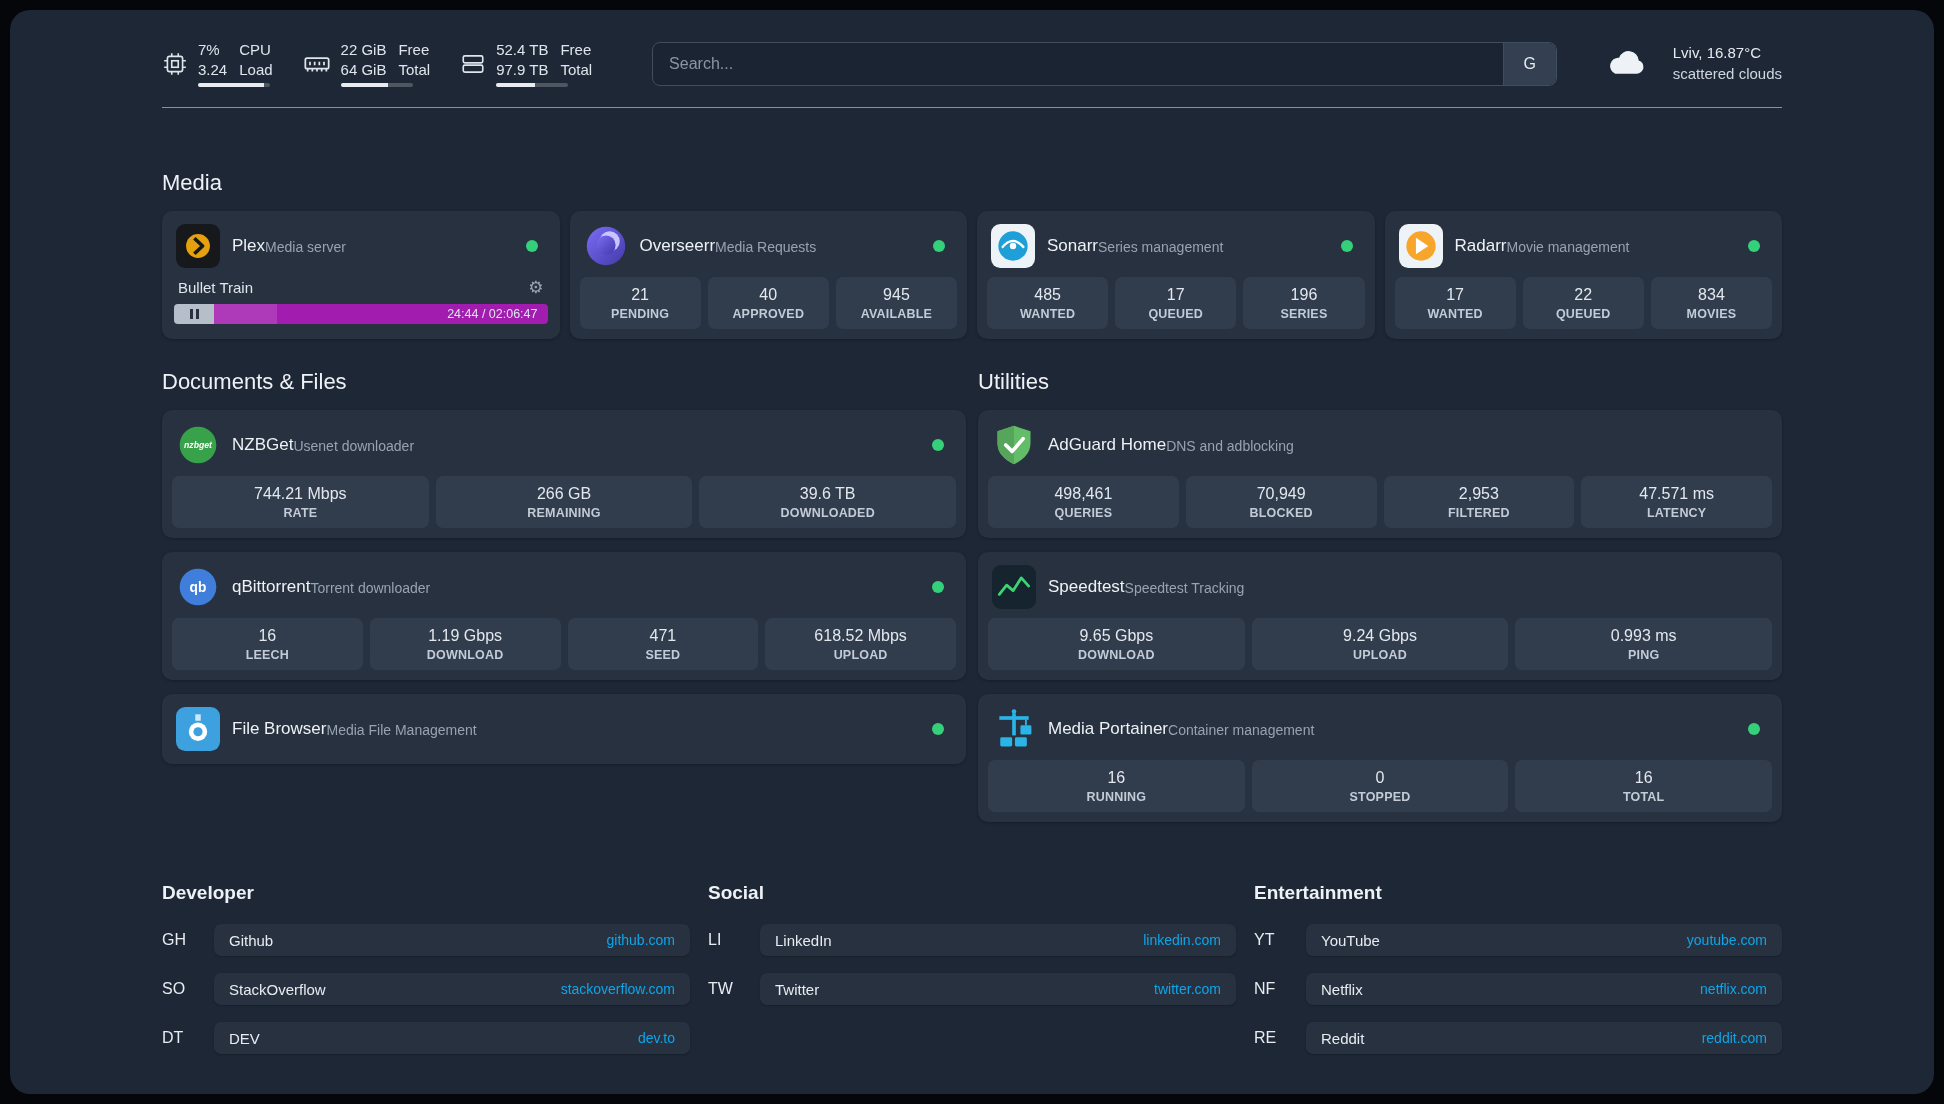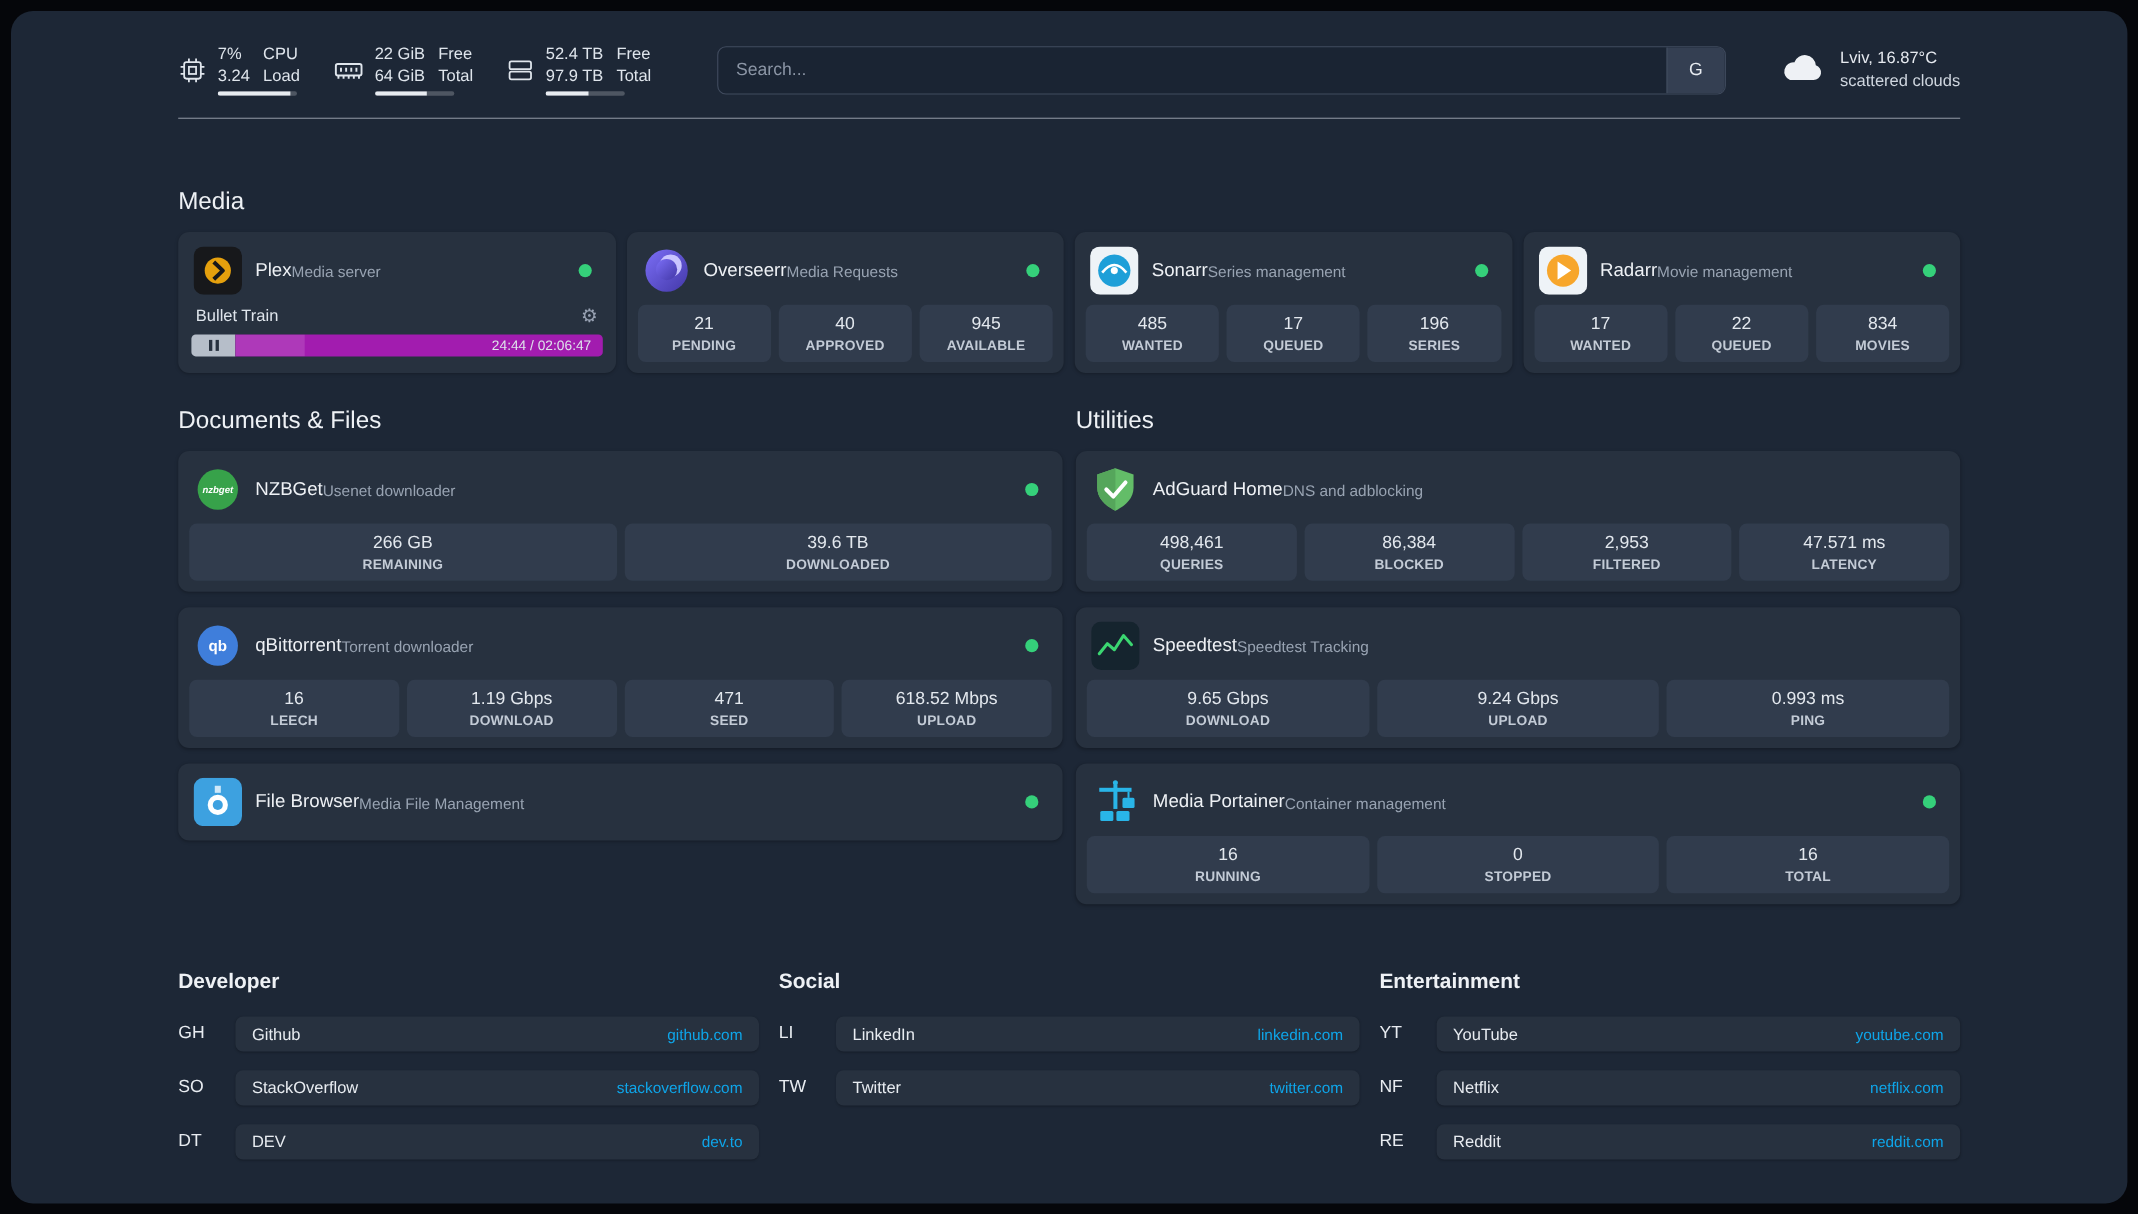--- a/index.html
+++ b/index.html
@@ -13,21 +13,21 @@
   .sysicon{display:flex;align-items:center;}
   .sysbody{display:flex;flex-direction:column;}
   .sysrows{display:flex;gap:12px;}
   .syscol{display:flex;flex-direction:column;font-size:15px;line-height:1.3;color:#dfe5ec;}
   .sysbar{width:72px;height:4px;background:rgba(255,255,255,0.22);margin-top:4px;border-radius:2px;overflow:hidden;}
   .sysbar i{display:block;height:100%;background:#e8ecf1;}
   .search-wrap{flex:1;margin:0 48px 0 30px;display:flex;height:42px;border:1px solid #414c5f;border-radius:8px;background:#1a2433;overflow:hidden;}
   .search-wrap input{flex:1;background:transparent;border:none;outline:none;color:#dfe5ec;font-size:16px;padding:0 16px;font-family:"Liberation Sans",sans-serif;}
   .search-wrap input::placeholder{color:#8b95a5;}
   .search-btn{width:52px;background:#343f52;display:flex;align-items:center;justify-content:center;font-size:16px;color:#e8ecf1;border-left:1px solid #414c5f;cursor:pointer;}
-  .weather{display:flex;align-items:center;gap:12px;}
+  .weather{display:flex;align-items:center;gap:24px;}
   .weather-texts{display:flex;flex-direction:column;font-size:15px;line-height:1.35;}
   .weather-cond{color:#cfd6df;}
 
   .divider{height:1px;background:rgba(226,232,240,0.55);margin:20px 152px 0 152px;}
 
   
   .section-title{font-size:22px;font-weight:500;color:#eef1f5;margin:0 0 15px 0;}
   .media-section{margin-top:62px;}
   .media-grid{display:grid;grid-template-columns:repeat(4,1fr);gap:10px;}
 
@@ -331,20 +331,24 @@
                 </svg>
             </span>
             <div class="titles">
               <div class="svc-name">NZBGet</div>
               <div class="svc-desc">Usenet downloader</div>
             </div>
             <span class="dot"></span>
           </div>
           <div class="tiles">
             <div class="tile">
+              <div class="tile-value">744.21 Mbps</div>
+              <div class="tile-label">RATE</div>
+            </div>
+            <div class="tile">
               <div class="tile-value">266 GB</div>
               <div class="tile-label">REMAINING</div>
             </div>
             <div class="tile">
               <div class="tile-value">39.6 TB</div>
               <div class="tile-label">DOWNLOADED</div>
             </div>
           </div>
         </div>
 
@@ -417,21 +421,21 @@
               <div class="svc-name">AdGuard Home</div>
               <div class="svc-desc">DNS and adblocking</div>
             </div>
           </div>
           <div class="tiles">
             <div class="tile">
               <div class="tile-value">498,461</div>
               <div class="tile-label">QUERIES</div>
             </div>
             <div class="tile">
-              <div class="tile-value">86,384</div>
+              <div class="tile-value">70,949</div>
               <div class="tile-label">BLOCKED</div>
             </div>
             <div class="tile">
               <div class="tile-value">2,953</div>
               <div class="tile-label">FILTERED</div>
             </div>
             <div class="tile">
               <div class="tile-value">47.571 ms</div>
               <div class="tile-label">LATENCY</div>
             </div>

